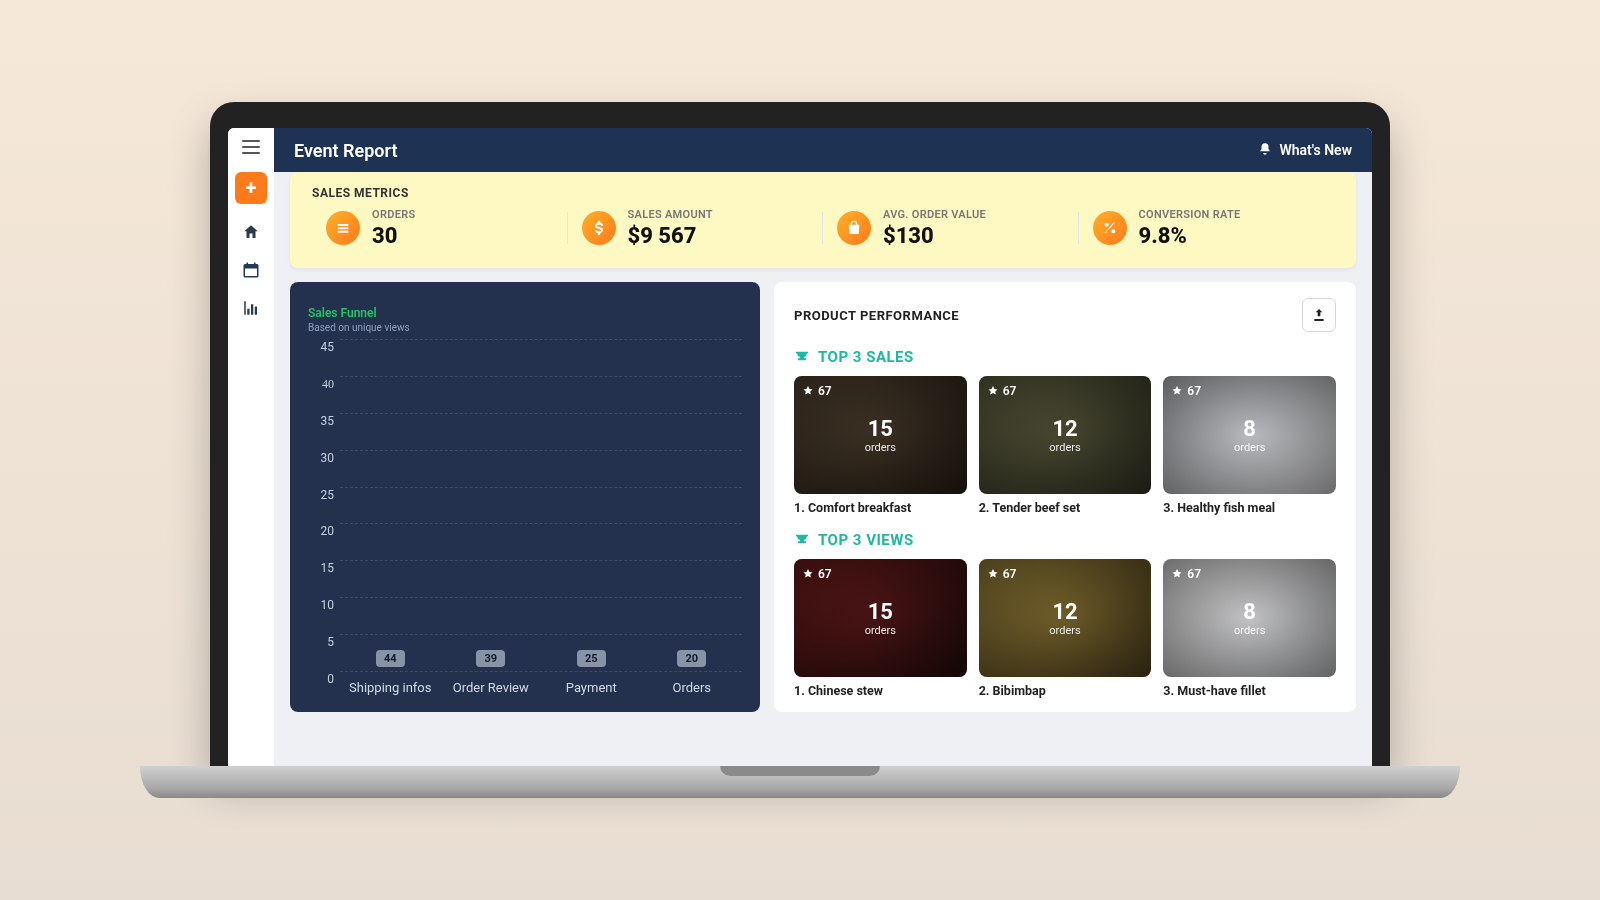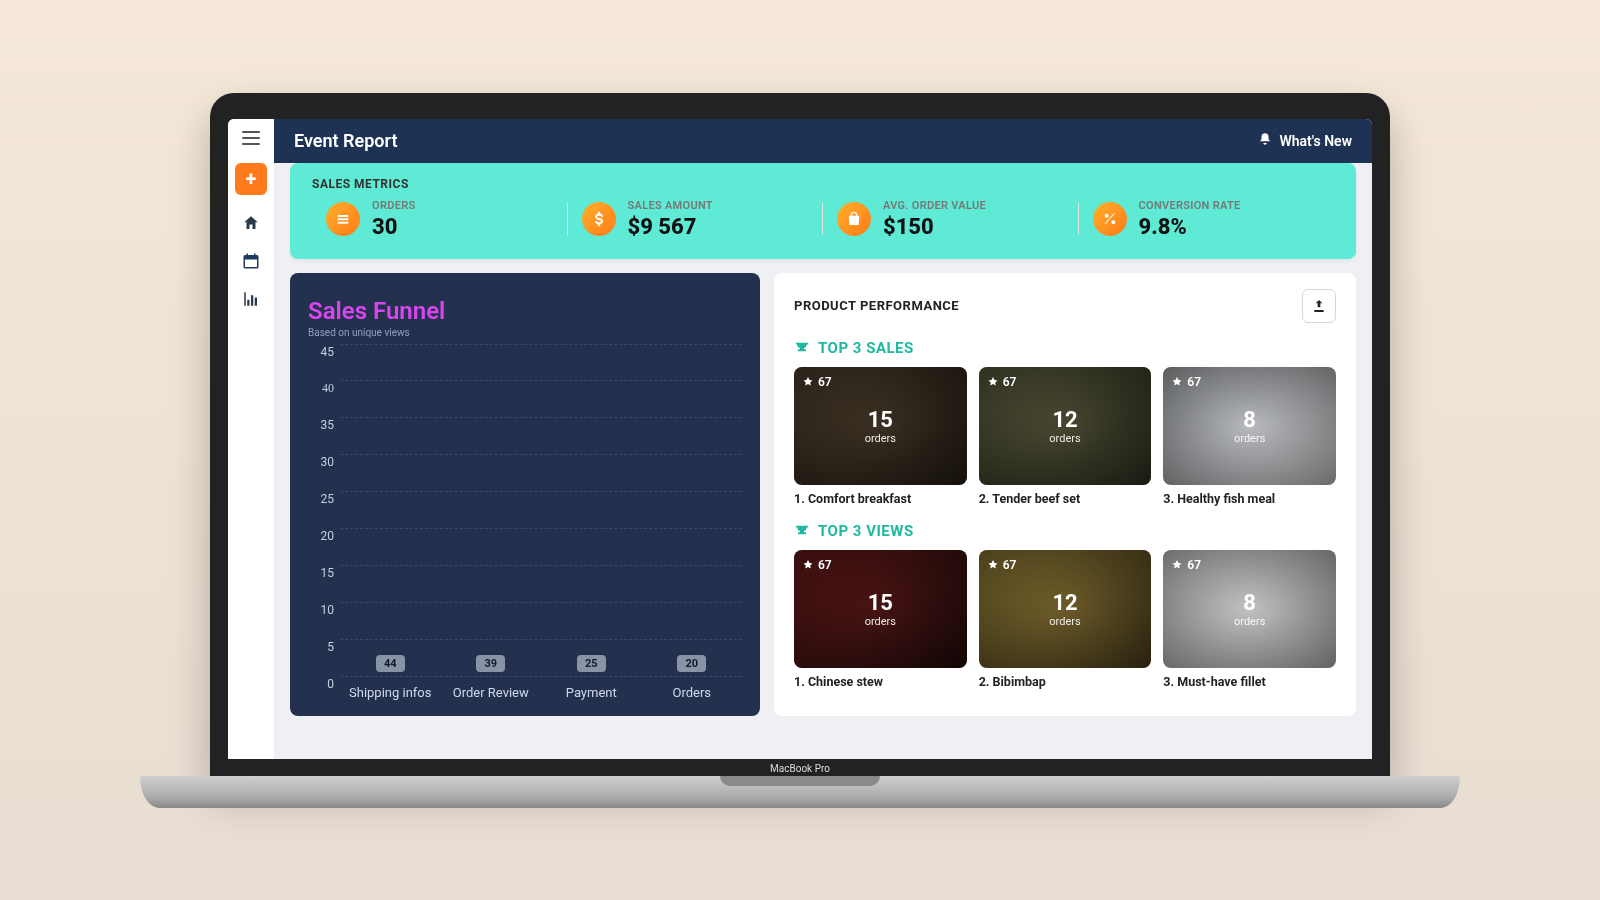--- a/index.html
+++ b/index.html
@@ -44,21 +44,21 @@
 
   
   .main{flex:1;display:flex;flex-direction:column;min-width:0;}
   .topbar{height:44px;background:#1e3254;color:#fff;display:flex;align-items:center;padding:0 20px;justify-content:space-between;}
   .topbar h1{font-size:18px;font-weight:600;}
   .whatsnew{display:flex;align-items:center;gap:8px;font-size:14px;font-weight:600;cursor:pointer;}
   .whatsnew svg{width:14px;height:14px;fill:#fff;}
   .content{flex:1;padding:0 16px 16px 16px;overflow:auto;}
 
   
-  .metrics-card{background:#5eead4;border-radius:8px;padding:14px 22px 20px;margin-top:0;box-shadow:0 2px 4px rgba(0,0,0,.05);}
+  .metrics-card{background:#fef9c3;border-radius:8px;padding:14px 22px 20px;margin-top:0;box-shadow:0 2px 4px rgba(0,0,0,.05);}
   .metrics-title{font-size:12px;font-weight:700;color:#333;letter-spacing:.5px;}
   .metrics-row{display:flex;margin-top:8px;}
   .metric{flex:1;display:flex;gap:12px;align-items:center;padding:0 14px;position:relative;}
   .metric:not(:last-child)::after{content:"";position:absolute;right:0;top:4px;bottom:4px;width:1px;background:#e3e5e9;}
   .metric .mi{width:34px;height:34px;border-radius:50%;background:linear-gradient(135deg,#ffb029,#ff7a1a);display:flex;align-items:center;justify-content:center;}
   .metric .mi svg{width:16px;height:16px;fill:#fff;}
   .metric .ml{display:flex;flex-direction:column;}
   .metric .ml .lbl{font-size:11px;color:#777;font-weight:600;letter-spacing:.3px;}
   .metric .ml .val{font-size:22px;color:#111;font-weight:800;margin-top:2px;}
 
@@ -66,21 +66,21 @@
   .body-row{display:flex;gap:14px;margin-top:14px;}
   .funnel-card{flex:0 0 470px;background:#23314f;border-radius:8px;padding:18px 18px 12px 10px;color:#c8d0e0;}
   .fc-top{display:flex;align-items:center;justify-content:space-between;padding-left:8px;}
   .fc-top .ept{font-size:12px;color:#aab4c8;}
   .legend{display:flex;align-items:center;gap:12px;font-size:12px;}
   .lg{display:flex;align-items:center;gap:6px;cursor:pointer;}
   .lg .sw{width:14px;height:12px;border-radius:3px;}
   .sw.blue{background:#2196f3;} .sw.green{background:#26c281;}
   .lg.blue{color:#2da0ff;} .lg.green{color:#2ad08e;}
   .info-dot{width:14px;height:14px;border-radius:50%;background:#0d1730;color:#aab;font-size:10px;display:flex;align-items:center;justify-content:center;font-weight:700;cursor:pointer;}
-  .fc-title{font-size:24px;color:#d946ef;font-weight:600;margin-top:6px;padding-left:8px;}
+  .fc-title{font-size:12px;color:#22c55e;font-weight:600;margin-top:6px;padding-left:8px;}
   .fc-sub{font-size:10px;color:#8ea0be;padding-left:8px;margin-top:2px;}
 
   .chart{position:relative;height:360px;margin-top:6px;padding-left:40px;padding-bottom:28px;}
   .ylabels{position:absolute;left:0;top:0;bottom:28px;width:34px;text-align:right;font-size:12px;color:#c8d0e0;}
   .ylabels div{position:absolute;right:0;transform:translateY(50%);}
   .plot{position:relative;height:100%;}
   .grid-line{position:absolute;left:0;right:0;border-top:1px dashed #3a4a6b;}
   .bars{position:absolute;left:0;right:0;bottom:0;top:0;display:flex;justify-content:space-around;align-items:flex-end;}
   .barcol{display:flex;flex-direction:column;align-items:center;width:88px;position:relative;text-align:center;}
   .barlabel{position:absolute;bottom:-24px;font-size:13px;color:#d0d8e8;white-space:nowrap;}
@@ -189,21 +189,21 @@
                   </div>
             </div>
             <div class="metric">
               <div class="mi">
                     <svg viewBox="0 0 24 24">
                       <path d="M7 7V6a5 5 0 0110 0v1h3l-1 14H5L4 7h3zm2 0h6V6a3 3 0 10-6 0v1z"></path>
                     </svg>
                   </div>
               <div class="ml">
                     <span class="lbl">AVG. ORDER VALUE</span>
-                    <span class="val">$150</span>
+                    <span class="val">$130</span>
                   </div>
             </div>
             <div class="metric">
               <div class="mi">
                     <svg viewBox="0 0 24 24">
                       <path d="M7 4a3 3 0 110 6 3 3 0 010-6zm10 10a3 3 0 110 6 3 3 0 010-6zM19 4L5 20l-1-1L18 3l1 1z"></path>
                     </svg>
                   </div>
               <div class="ml">
                     <span class="lbl">CONVERSION RATE</span>
@@ -407,16 +407,15 @@
                       </div>
                     </div>
                   </div>
                 </div>
           </div>
         </div>
       </div>
     </div>
 
   </div>
-  <div class="brand">MacBook Pro</div>
 </div>
 <div class="base"></div>
 </div>
 
 </body></html>

